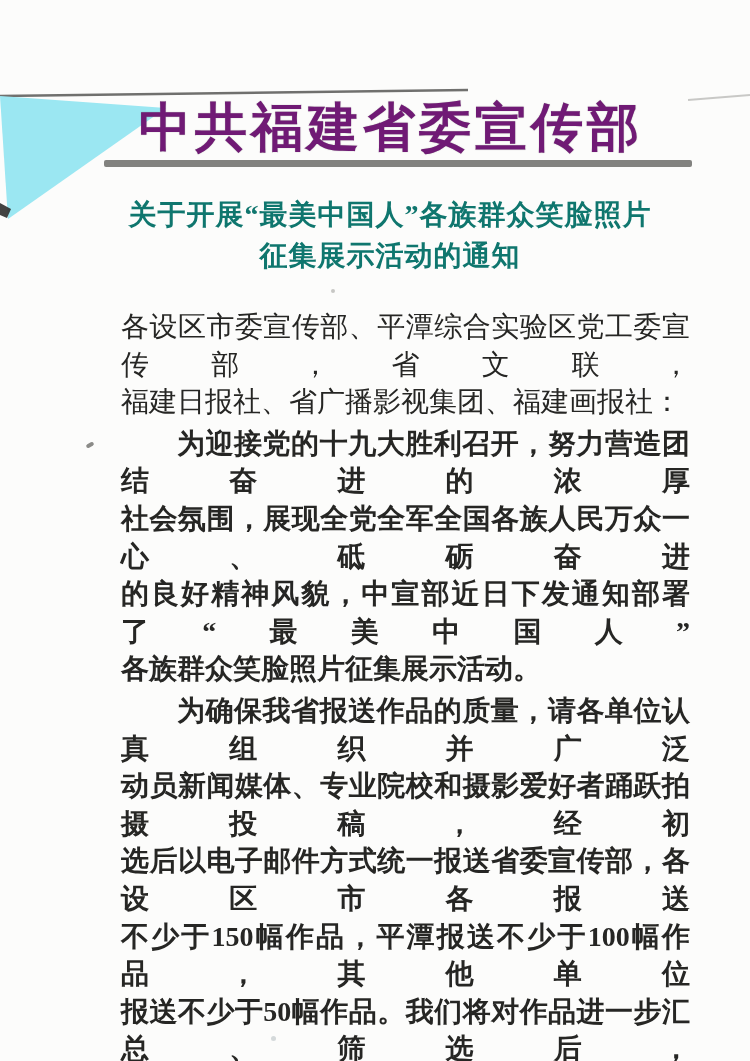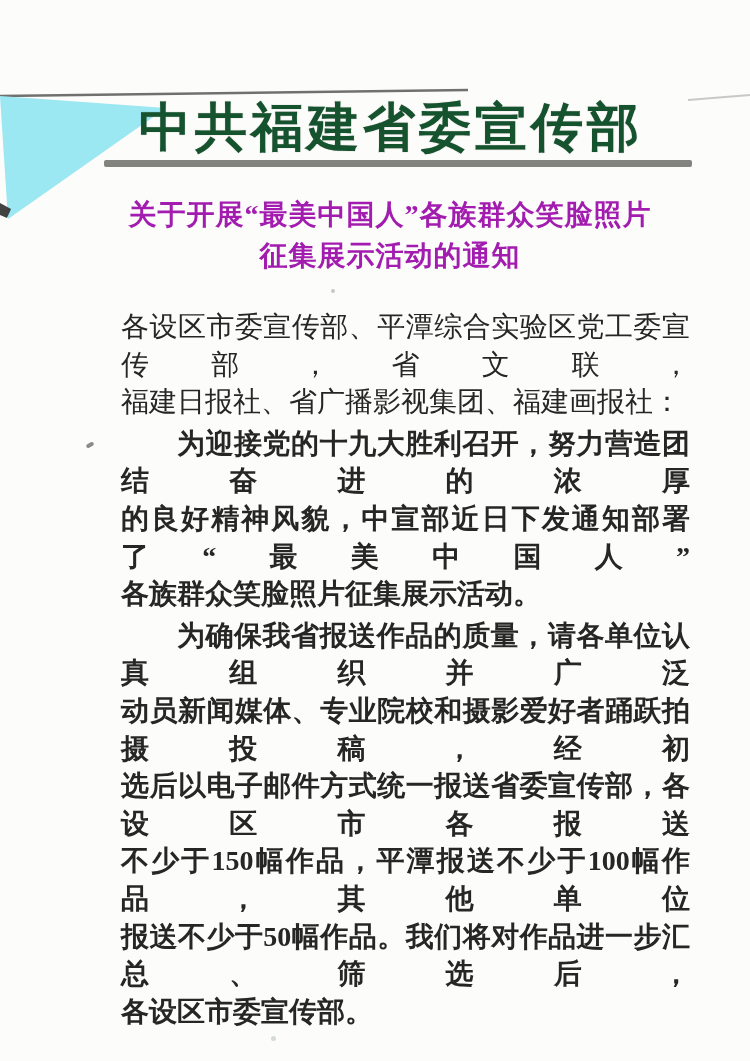--- a/index.html
+++ b/index.html
@@ -10,38 +10,38 @@
     overflow:hidden;
     font-family:"Liberation Serif","DejaVu Serif",serif;
   }
   
   .artifacts{position:absolute;left:0;top:0;width:750px;height:260px;pointer-events:none;}
   .speck{position:absolute;pointer-events:none;}
 
   
   .org-name{
     position:absolute;left:139px;top:99px;width:560px;
-    font-size:52px;font-weight:bold;color:#14532d;
+    font-size:52px;font-weight:bold;color:#701a75;
     letter-spacing:4px;line-height:58px;white-space:nowrap;
     text-shadow:0 0 1px rgba(70,70,68,.5);
   }
   .header-rule{
     position:absolute;left:104px;top:160px;width:588px;height:7px;
     background:linear-gradient(90deg,
       #9a9a97 0%, #7d7d7a 9%, #8f8f8c 18%, #767673 30%,
       #8b8b88 42%, #6f6f6c 55%, #8d8d8a 66%, #75757sf 74%,
       #84848o 82%, #8e8e8b 100%);
     background-color:#82827f;
     border-radius:2px;
   }
 
   
   .doc-title{
     position:absolute;left:75px;top:194px;width:630px;
-    text-align:center;color:#a21caf;
+    text-align:center;color:#0f766e;
     font-size:28px;font-weight:bold;line-height:41px;
     letter-spacing:1px;white-space:nowrap;
   }
 
   
   .doc-body{
     position:absolute;left:121px;top:308px;width:569px;
     font-size:28px;line-height:37.6px;color:#262624;
   }
   .para{margin:0;}
@@ -72,20 +72,21 @@
 
   <div class="doc-body">
 
     <div class="para">
       <div class="bline full">各设区市委宣传部、平潭综合实验区党工委宣传部，省文联，</div>
       <div class="bline">福建日报社、省广播影视集团、福建画报社：</div>
     </div>
 
     <div class="para">
       <div class="bline full ind">为迎接党的十九大胜利召开，努力营造团结奋进的浓厚</div>
+      <div class="bline full">社会氛围，展现全党全军全国各族人民万众一心、砥砺奋进</div>
       <div class="bline full">的良好精神风貌，中宣部近日下发通知部署了“最美中国人”</div>
       <div class="bline">各族群众笑脸照片征集展示活动。</div>
     </div>
 
     <div class="para">
       <div class="bline full ind">为确保我省报送作品的质量，请各单位认真组织并广泛</div>
       <div class="bline full">动员新闻媒体、专业院校和摄影爱好者踊跃拍摄投稿，经初</div>
       <div class="bline full">选后以电子邮件方式统一报送省委宣传部，各设区市各报送</div>
       <div class="bline full">不少于150幅作品，平潭报送不少于100幅作品，其他单位</div>
       <div class="bline full">报送不少于50幅作品。我们将对作品进一步汇总、筛选后，</div>

